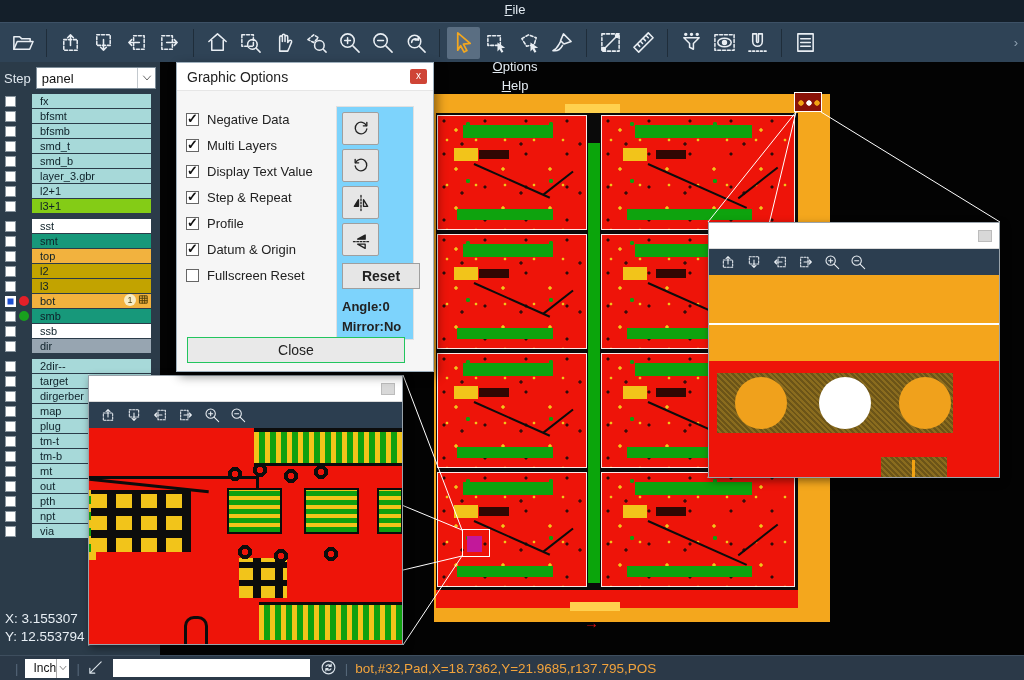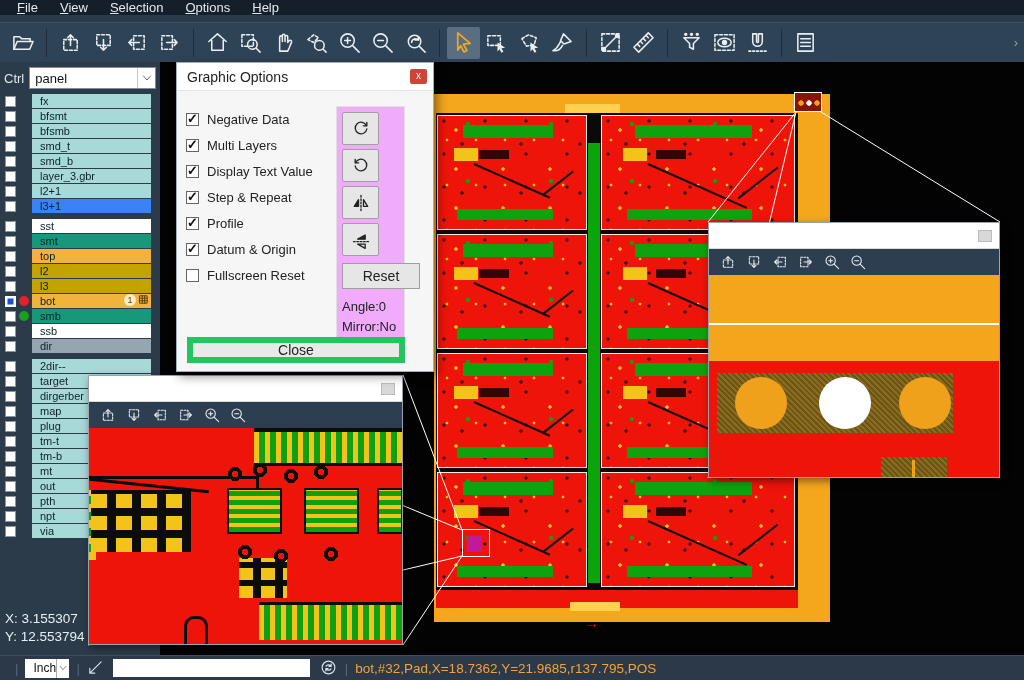--- a/index.html
+++ b/index.html
@@ -1,22 +1,22 @@
 <!DOCTYPE html>
 <html><head>
 <meta charset="utf-8">
 <style>
   * { margin:0; padding:0; box-sizing:border-box; }
   html,body { width:1024px; height:680px; overflow:hidden; background:#000;
     font-family:"Liberation Sans", sans-serif; }
   #app { position:relative; width:1024px; height:680px; background:#2b3b49; }
 
   
-  .menubar { position:absolute; left:0; top:0; width:1024px; height:15px;
-    background:#141f2a; display:flex; align-items:center; padding-left:6px; z-index:20; }
+  .menubar { position:absolute; left:0; top:0; width:1024px; height:22px;
+    background:#141f2a; display:flex; align-items:center; padding-left:6px; z-index:20;flex-direction:column; }
   .menubar .mi { color:#e2eaf1; font-size:13px; padding:2px 11px; cursor:default; }
   .menubar .mi .u { text-decoration:underline; }
 
   
   .toolbar { position:absolute; left:0; top:22px; width:1024px; height:40px;
     background:#2f4356; border-top:1px solid #3d5166; display:flex; align-items:center;
     padding-left:6px; z-index:20; }
   .tbtn { width:33px; height:32px; display:flex; align-items:center; justify-content:center;
     color:#e9eef3; border-radius:2px; }
   .tbtn svg { width:23px; height:23px; }
@@ -167,31 +167,31 @@
     margin-right:6px; position:relative; flex:none; }
   .rd.sel::after { content:''; position:absolute; left:3px; top:3px; width:5px; height:5px;
     border-radius:50%; background:#111; }
   .dcols { display:flex; margin-top:8px; }
   .dleft { width:150px; }
   .copt { display:flex; align-items:center; height:26px; }
   .ck { width:13px; height:13px; background:#fff; border:1px solid #666; margin-right:8px;
     position:relative; flex:none; }
   .ck.on::after { content:'✓'; position:absolute; left:0px; top:-3px; font-size:13px;
     font-weight:bold; color:#111; }
-  .rpanel { width:69px; background:#f0abfc; border:1px solid #e0e0e0; padding:5px 5px;
-    margin-left:0; }
+  .rpanel { width:78px; background:#7dd3fc; border:1px solid #e0e0e0; padding:5px 5px;
+    margin-left:0;font-weight:bold; }
   .rgrid { display:flex; flex-wrap:wrap; gap:4px; }
   .xbtn { width:37px; height:33px; background:#e6e6e6; border:1px solid #9f9f9f; border-radius:2px;
     display:flex; align-items:center; justify-content:center; color:#222; }
   .xbtn svg { width:20px; height:20px; }
   .reset { width:78px; height:26px; margin-top:7px; background:#e6e6e6; border:1px solid #9f9f9f;
     font-size:14px; display:flex; align-items:center; justify-content:center; }
   .angletxt { margin-top:10px; } .mirrortxt { margin-top:5px; }
   .dclosebtn { position:absolute; left:10px; right:28px; bottom:8px; height:26px; background:#e9e9e9;
-    border:6px solid #22c55e; font-size:14px; display:flex; align-items:center; justify-content:center; }
+    border:1px solid #22c55e; font-size:14px; display:flex; align-items:center; justify-content:center; }
 
   
   .statusbar { position:absolute; left:0; top:655px; width:1024px; height:25px; background:#2b3948;
     border-top:1px solid #3e4e5e; display:flex; align-items:center; padding:0 8px; z-index:70;
     color:#cfd8e0; }
   .ssep { color:#56687a; margin:0 7px; font-size:13px; }
   .unitbox { width:44px; height:19px; background:#fff; color:#111; font-size:12px; display:flex;
     align-items:center; }
   .unitbox .uv { flex:1; padding-left:8px; }
   .unitbox .chev { width:14px; height:100%; border-left:1px solid #aaa; display:flex;
@@ -360,21 +360,21 @@
       <div class="tbtn">
         <svg viewBox="0 0 24 24" fill="none" stroke="currentColor" stroke-width="1.6" stroke-linecap="round" stroke-linejoin="round">
           <rect x="4" y="3" width="16" height="18"></rect>
           <path d="M7 8h10M7 12h10M7 16h10"></path>
         </svg>
       </div>
     </div>
 
   <div class="sidebar">
     <div class="steprow">
-      <span class="steplabel">Ctrl</span>
+      <span class="steplabel">Step</span>
       <div class="stepselect">
         <span class="val">panel</span>
         <span class="chev">
             <svg viewBox="0 0 24 24" fill="none" stroke="currentColor" stroke-width="1.6" stroke-linecap="round" stroke-linejoin="round">
               <path d="M5 8l7 8 7-8"></path>
             </svg>
           </span>
       </div>
     </div>
     <div id="layers">
@@ -424,21 +424,21 @@
           <div class="lrow">
             <div class="cb"></div>
             <div class="ind"></div>
             <div class="lbl" style="background: rgb(167, 217, 217);">
               <span class="nm">l2+1</span>
             </div>
           </div>
           <div class="lrow">
             <div class="cb"></div>
             <div class="ind"></div>
-            <div class="lbl" style="background: #3b82f6;">
+            <div class="lbl" style="background: #84cc16;">
               <span class="nm">l3+1</span>
             </div>
           </div>
         </div>
         <div class="lgroup">
           <div class="lrow">
             <div class="cb"></div>
             <div class="ind"></div>
             <div class="lbl" style="background: rgb(255, 255, 255);">
               <span class="nm">sst</span>

